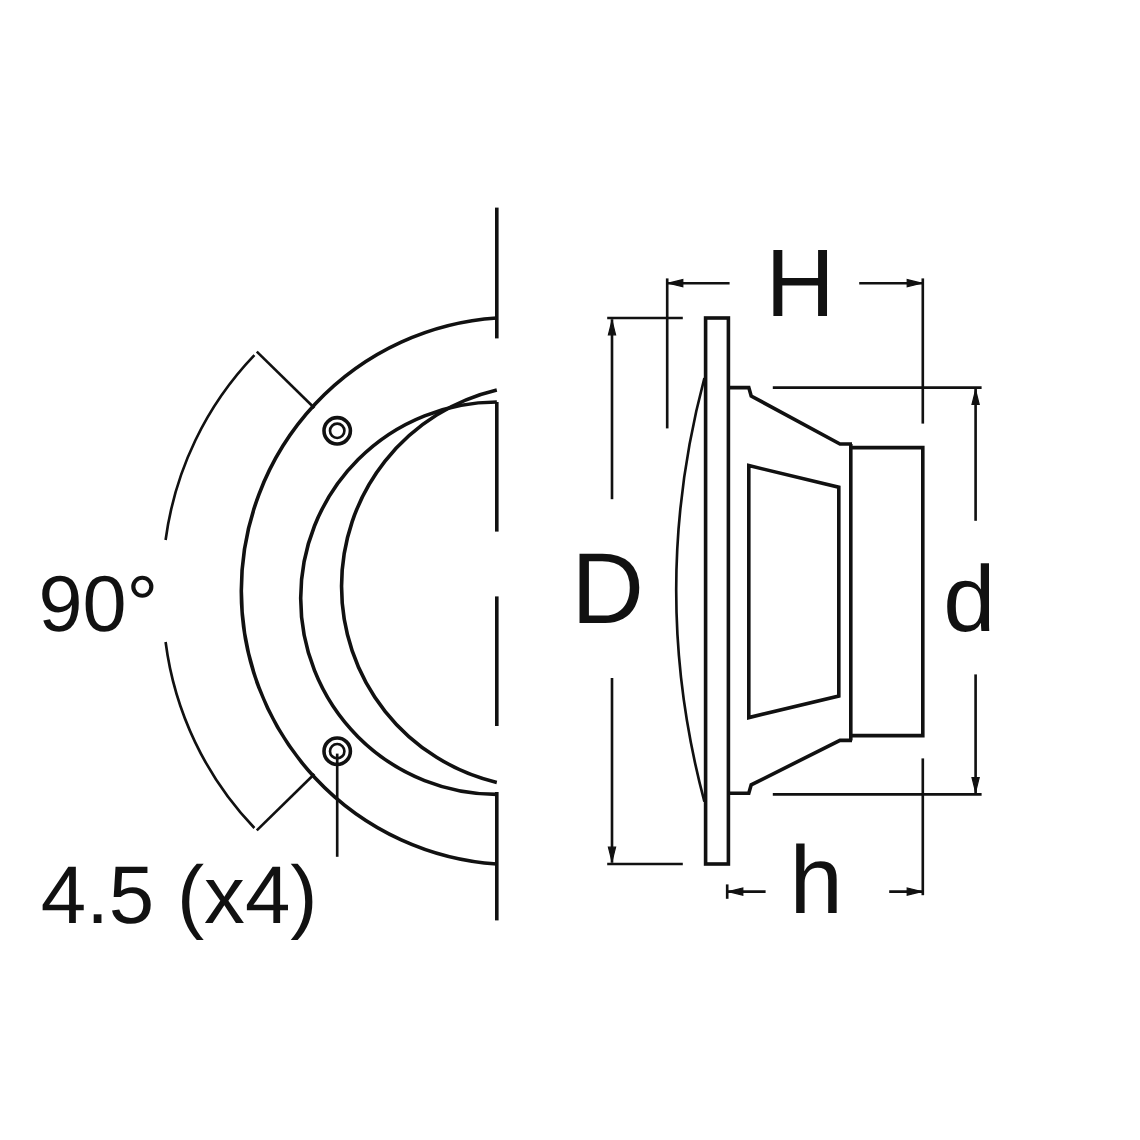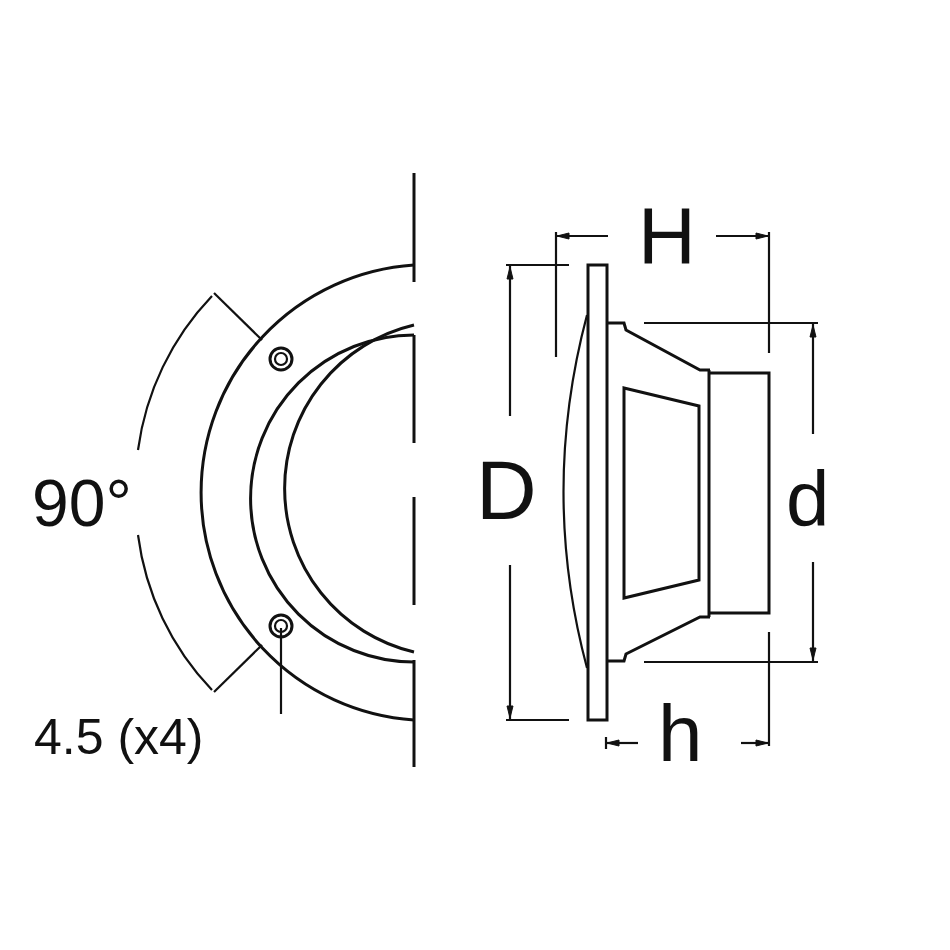--- a/index.html
+++ b/index.html
@@ -12,21 +12,21 @@
   #diagram .hole-outer { stroke-width: 3; }
   #diagram .arrow { fill: #111111; stroke: #111111; stroke-width: 1; }
   .label {
     position: absolute;
     font-family: "Liberation Sans", "DejaVu Sans", sans-serif;
     color: #111111;
     line-height: 1;
     white-space: nowrap;
   }
   .lbl-angle { left: 32px; top: 470px; font-size: 66px; text-align: right; }
-  .lbl-hole { left: 34px; top: 712px; font-size: 50px; }
+  .lbl-hole { left: 34px; top: 712px; font-size: 68px; }
   .lbl-H { left: 638px; top: 196px; font-size: 80px; }
   .lbl-D { left: 476px; top: 448px; font-size: 84px; }
   .lbl-d { left: 786px; top: 460px; font-size: 78px; }
   .lbl-h { left: 658px; top: 694px; font-size: 80px; }
 </style>
 </head>
 <body>
 
 <svg id="diagram" viewBox="0 0 950 950" xmlns="http://www.w3.org/2000/svg">
 

